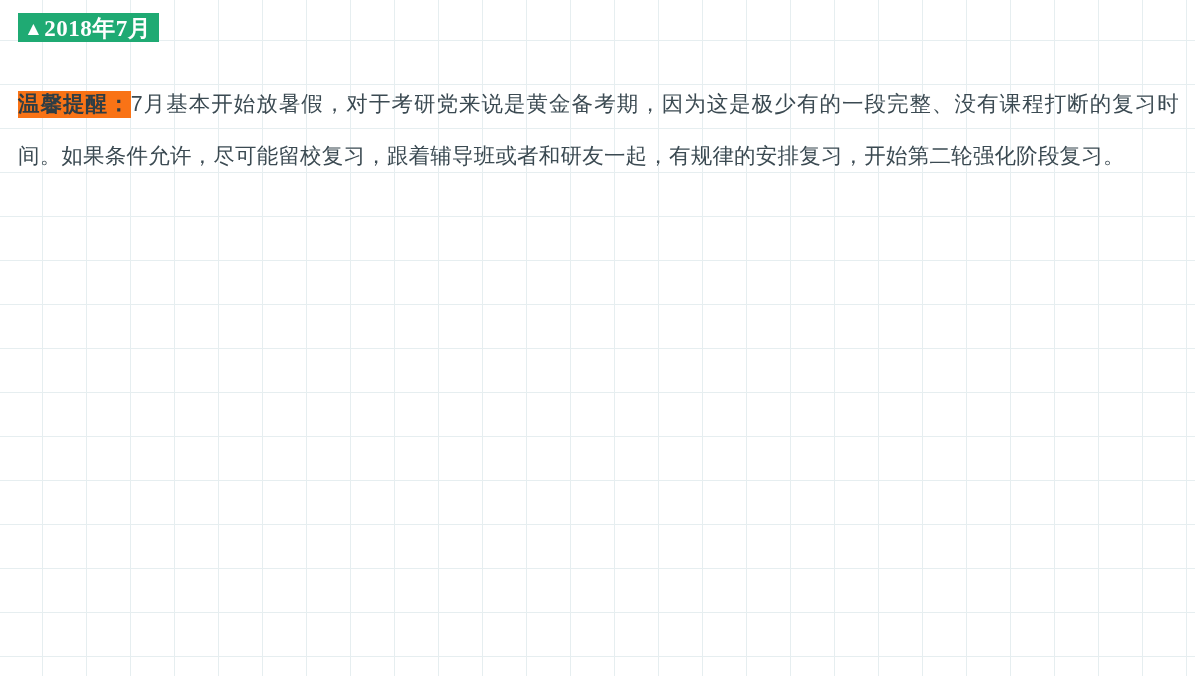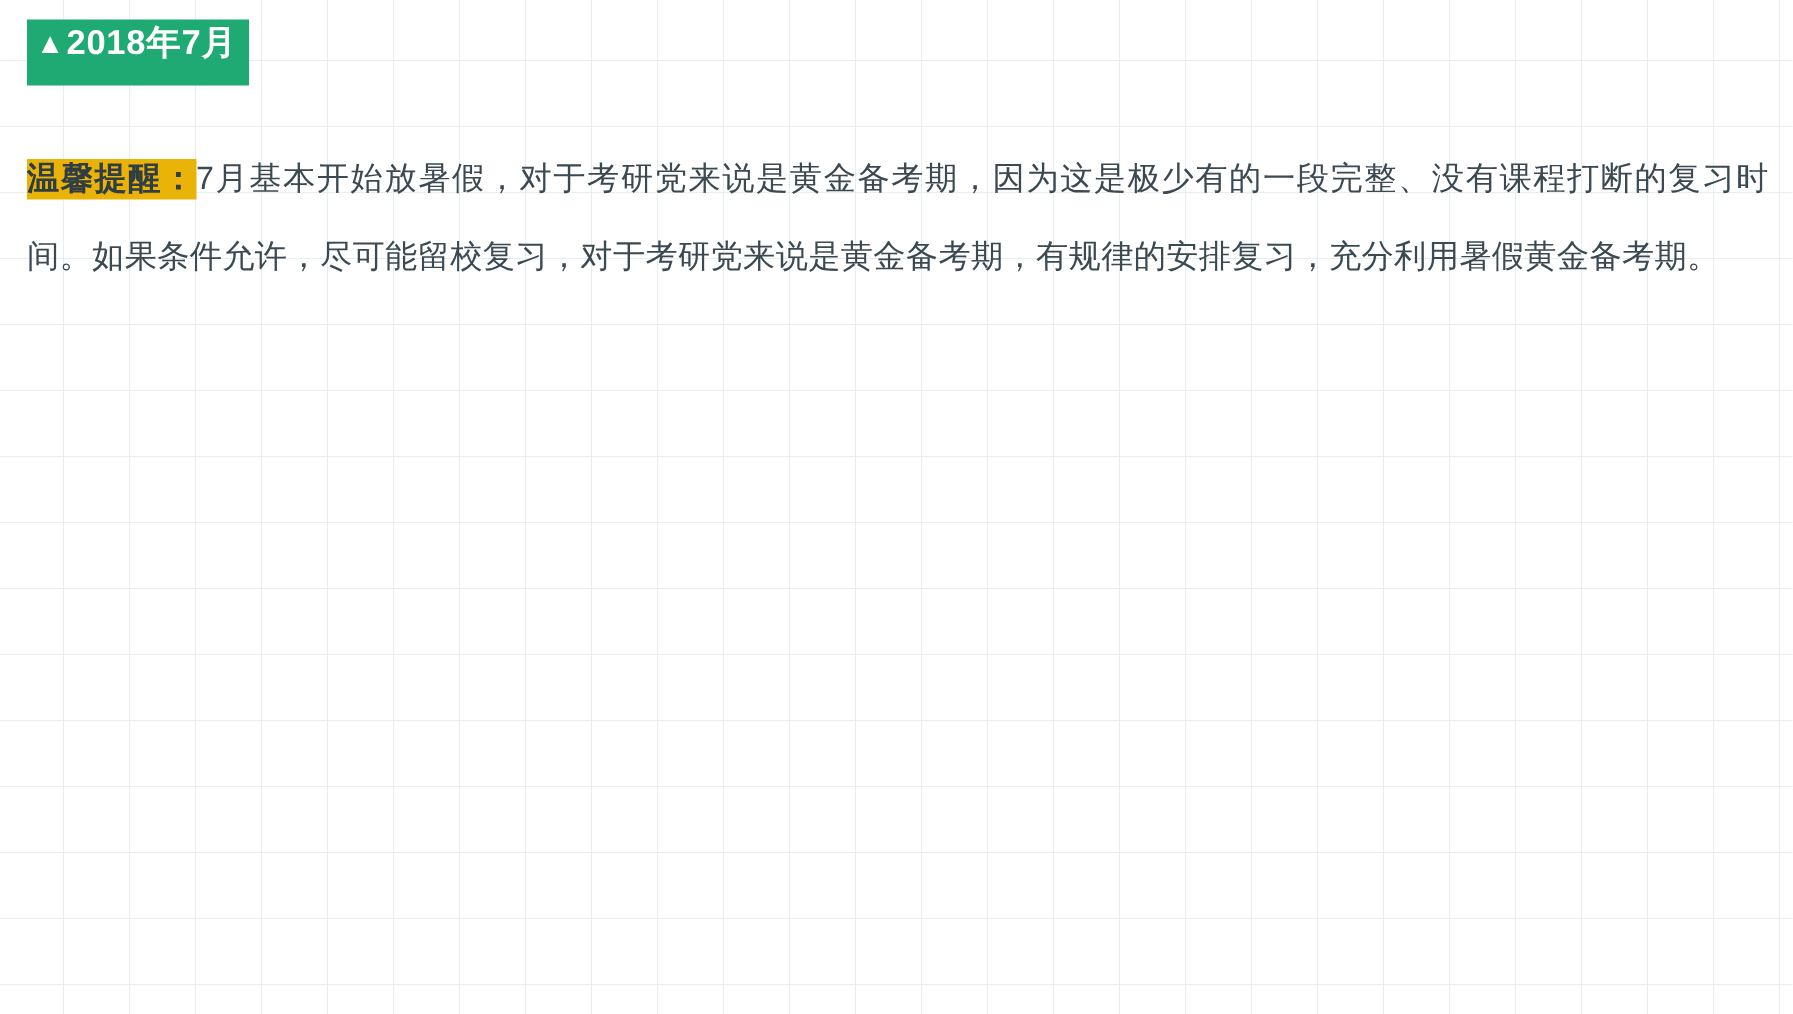--- a/index.html
+++ b/index.html
@@ -23,27 +23,28 @@
     position: absolute;
     left: 0; top: 0;
     width: 1195px;
     height: 676px;
     padding: 0;
     box-sizing: border-box;
   }
   .section-title {
     display: inline-block;
     margin: 13px 0 0 18px;
-    padding: 3px 8px 15px 6px;
+    padding: 3px 8px 0 6px;
     background: #1faa73;
     color: #ffffff;
     font-size: 23px;
     font-weight: bold;
     letter-spacing: 0.5px;
     line-height: 1.12;
+    font-family: Liberation Serif, serif;
   }
   .section-title .tri {
     font-size: 19px;
     vertical-align: 1px;
     margin-right: 1px;
   }
   .para {
     margin: 0 16px 0 18px;
     color: #3b4a52;
     font-size: 21.5px;
@@ -56,34 +57,34 @@
   .para.p3 { margin-top: 36px; }
   .num {
     font-weight: bold;
     color: #2f3d44;
   }
   .hl {
     background: #b6f0cf;
     padding: 1px 0 2px 0;
   }
   .hl-strong {
-    background: #eab308;
+    background: #f97316;
     font-weight: bold;
     color: #2f3d44;
     padding: 1px 0 2px 0;
   }
 </style>
 </head>
 <body>
 
 <div class="page">
 
   <div class="section-title">
     <span class="tri">▲</span><span>2018年7月</span>
   </div>
 
 
 
   <p class="para p3">
-    <span class="hl-strong">温馨提醒：</span><span>7月基本开始放暑假，对于考研党来说是黄金备考期，因为这是极少有的一段完整、没有课程打断的复习时间。如果条件允许，尽可能留校复习，对于考研党来说是黄金备考期，有规律的安排复习，充分利用暑假黄金备考期。</span>
+    <span class="hl-strong">温馨提醒：</span><span>7月基本开始放暑假，对于考研党来说是黄金备考期，因为这是极少有的一段完整、没有课程打断的复习时间。如果条件允许，尽可能留校复习，跟着辅导班或者和研友一起，有规律的安排复习，开始第二轮强化阶段复习。</span>
   </p>
 
 </div>
 
 </body></html>

